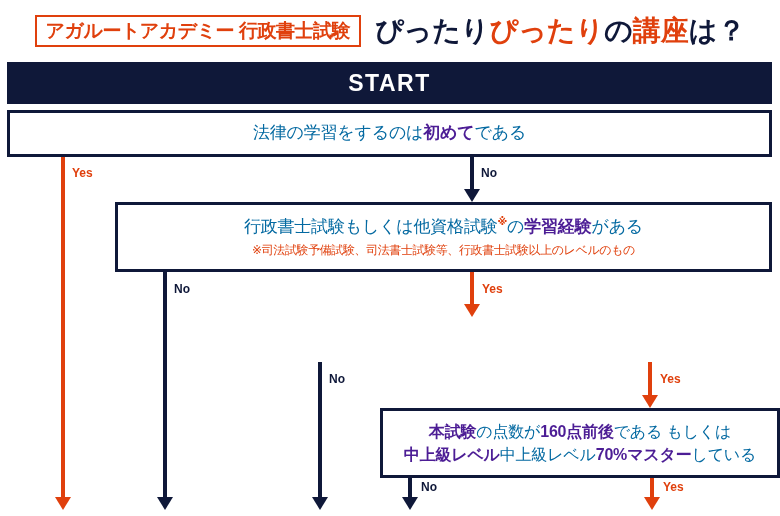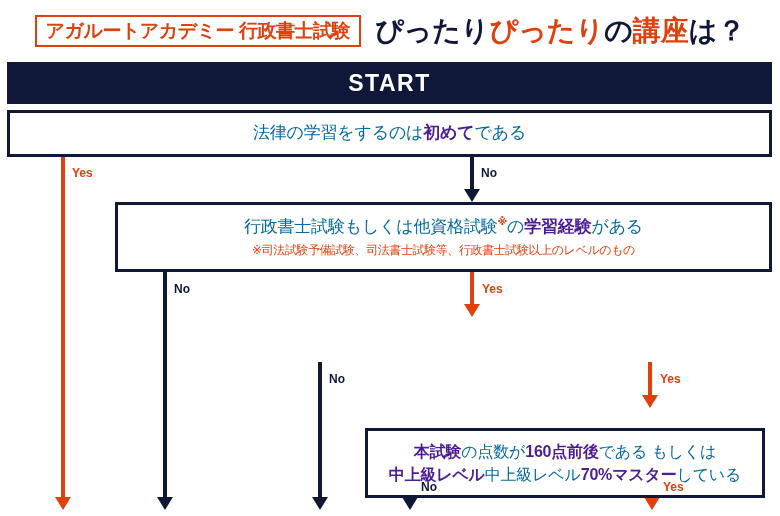--- a/index.html
+++ b/index.html
@@ -184,21 +184,21 @@
 
 
   <div class="vline nv-c" style="left:318px; top:300px; height:135px;"></div>
   <div class="arrowhead nv-a" style="left:312px; top:435px;"></div>
   <div class="lbl no" style="left:329px; top:311px;">No</div>
 
   <div class="vline or-c" style="left:648px; top:300px; height:33px;"></div>
   <div class="arrowhead or-a" style="left:642px; top:333px;"></div>
   <div class="lbl yes" style="left:660px; top:311px;">Yes</div>
 
-  <div class="qbox" style="left:365px; top:346px; width:400px; height:70px;margin-top:20px;">
+  <div class="qbox" style="left:380px; top:346px; width:400px; height:70px;">
     <div class="qline">
       <span class="hl">本試験</span><span class="nv">の点数が</span><span class="hl">160点前後</span><span class="nv">である もしくは</span>
     </div>
     <div class="qline">
       <span class="hl">中上級レベル</span><span class="nv">中上級レベル</span><span class="hl">70%マスター</span><span class="nv">している</span>
     </div>
   </div>
 
   <div class="vline nv-c" style="left:408px; top:416px; height:19px;"></div>
   <div class="arrowhead nv-a" style="left:402px; top:435px;"></div>

